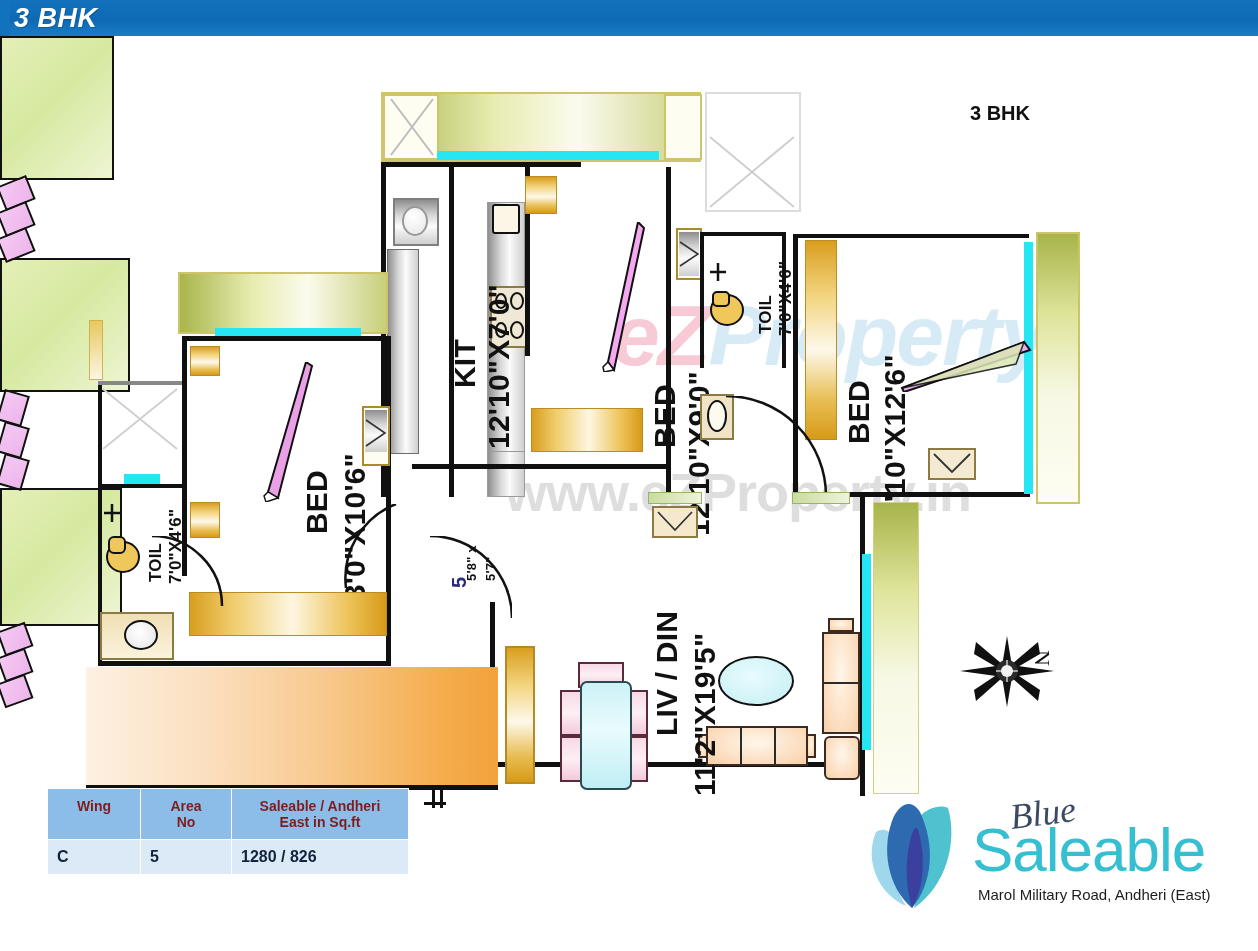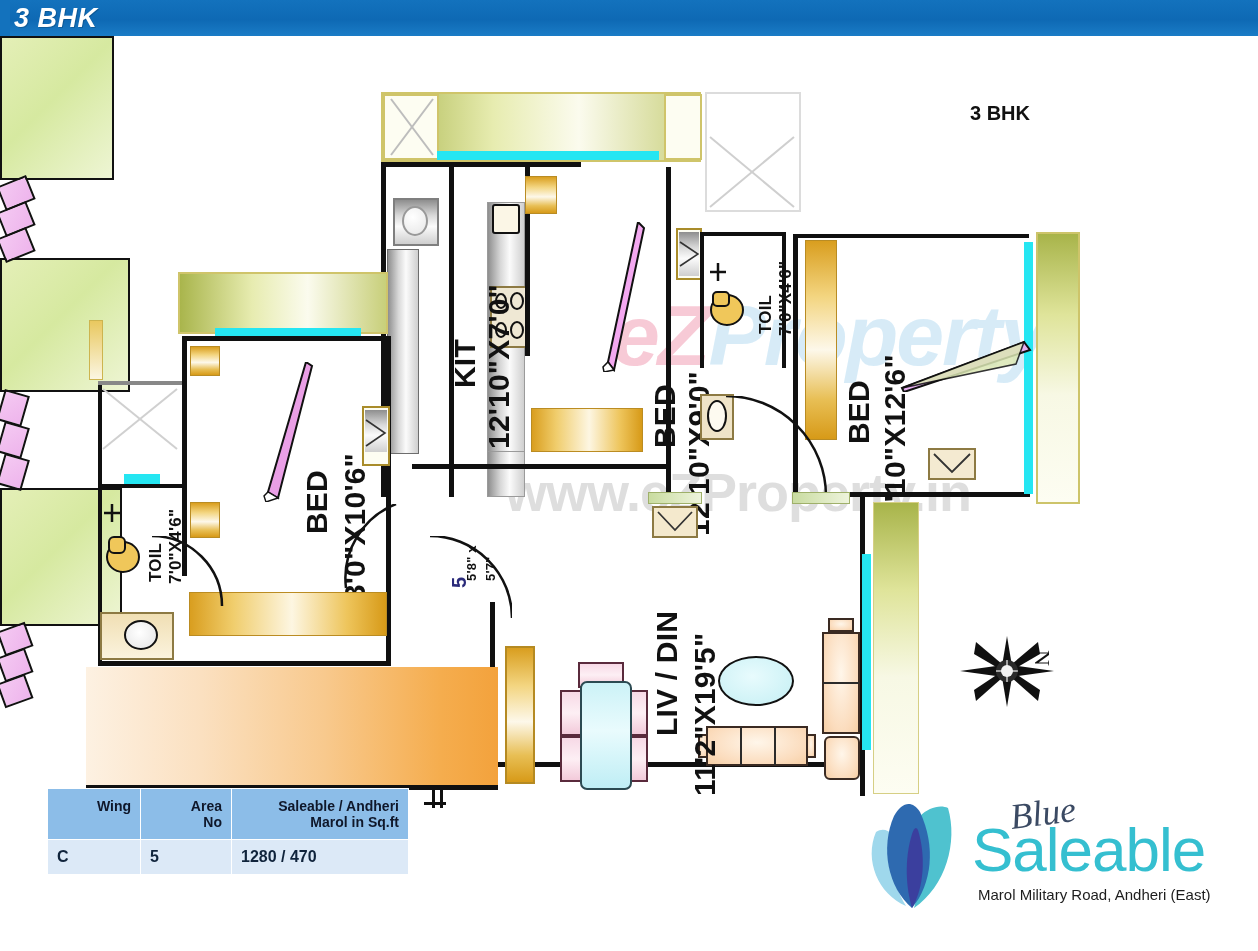--- a/index.html
+++ b/index.html
@@ -60,22 +60,22 @@
   
   #plan-caption{position:absolute;left:970px;top:66px;font-size:20px;font-weight:bold;color:#111;}
 
   
   #compass{position:absolute;left:952px;top:598px;width:110px;height:75px;}
   #compass-label{position:absolute;left:1034px;top:609px;font-size:22px;color:#111;
       transform:rotate(90deg);transform-origin:50% 50%;font-family:"Liberation Serif",serif;}
 
   
   #spec-table{position:absolute;left:47px;top:788px;border-collapse:collapse;}
-  #spec-table th{background:#8cbde8;border:1px solid #ffffff;color:#0f172a;
-      font-size:14px;font-weight:bold;text-align:right;padding:9px 9px;vertical-align:top;}
+  #spec-table th{background:#8cbde8;border:1px solid #ffffff;color:#7f1d1d;
+      font-size:14px;font-weight:bold;text-align:center;padding:9px 9px;vertical-align:top;}
   #spec-table td{background:#dce9f7;border:1px solid #ffffff;color:#10243c;
       font-size:16px;font-weight:bold;text-align:left;padding:8px 9px;}
   .c-wing{width:74px;} .c-flat{width:72px;} .c-area{width:158px;}
 
   
   #logo{position:absolute;left:862px;top:786px;width:380px;height:140px;}
   #logo-mark{position:absolute;left:0;top:4px;width:110px;height:120px;}
   #logo-script{position:absolute;left:148px;top:6px;font-size:36px;font-style:italic;
       color:#3b4a63;font-family:"Liberation Serif",serif;transform:rotate(-7deg);}
   #logo-word{position:absolute;left:110px;top:28px;font-size:62px;color:#35bfd0;
@@ -352,29 +352,29 @@
 <table id="spec-table">
   <thead>
     <tr>
       <th class="c-wing">Wing</th>
       <th class="c-flat">
         <span>Area</span><br>
         <span>No</span>
       </th>
       <th class="c-area">
         <span>Saleable / Andheri</span><br>
-        <span>Marol in Sq.ft</span>
+        <span>East in Sq.ft</span>
       </th>
     </tr>
   </thead>
   <tbody>
     <tr>
       <td>C</td>
       <td>5</td>
-      <td>1280 / 470</td>
+      <td>1280 / 826</td>
     </tr>
   </tbody>
 </table>
 
 <div id="logo">
   <svg id="logo-mark" viewBox="0 0 110 120">
     <path d="M14,42 C2,70 16,104 44,116 C30,92 24,66 30,44 C26,40 20,38 14,42 Z" fill="#9fd8ec"></path>
     <path d="M86,18 C96,52 84,96 52,118 C62,86 66,52 58,26 C66,18 78,14 86,18 Z" fill="#4fc2cf"></path>
     <path d="M32,26 C18,58 26,98 50,118 C70,94 74,56 58,22 C50,10 40,12 32,26 Z" fill="#2e6ab0"></path>
     <path d="M50,44 C42,70 44,98 50,118 C62,98 64,66 56,40 C54,36 52,38 50,44 Z" fill="#3b3f9e"></path>

